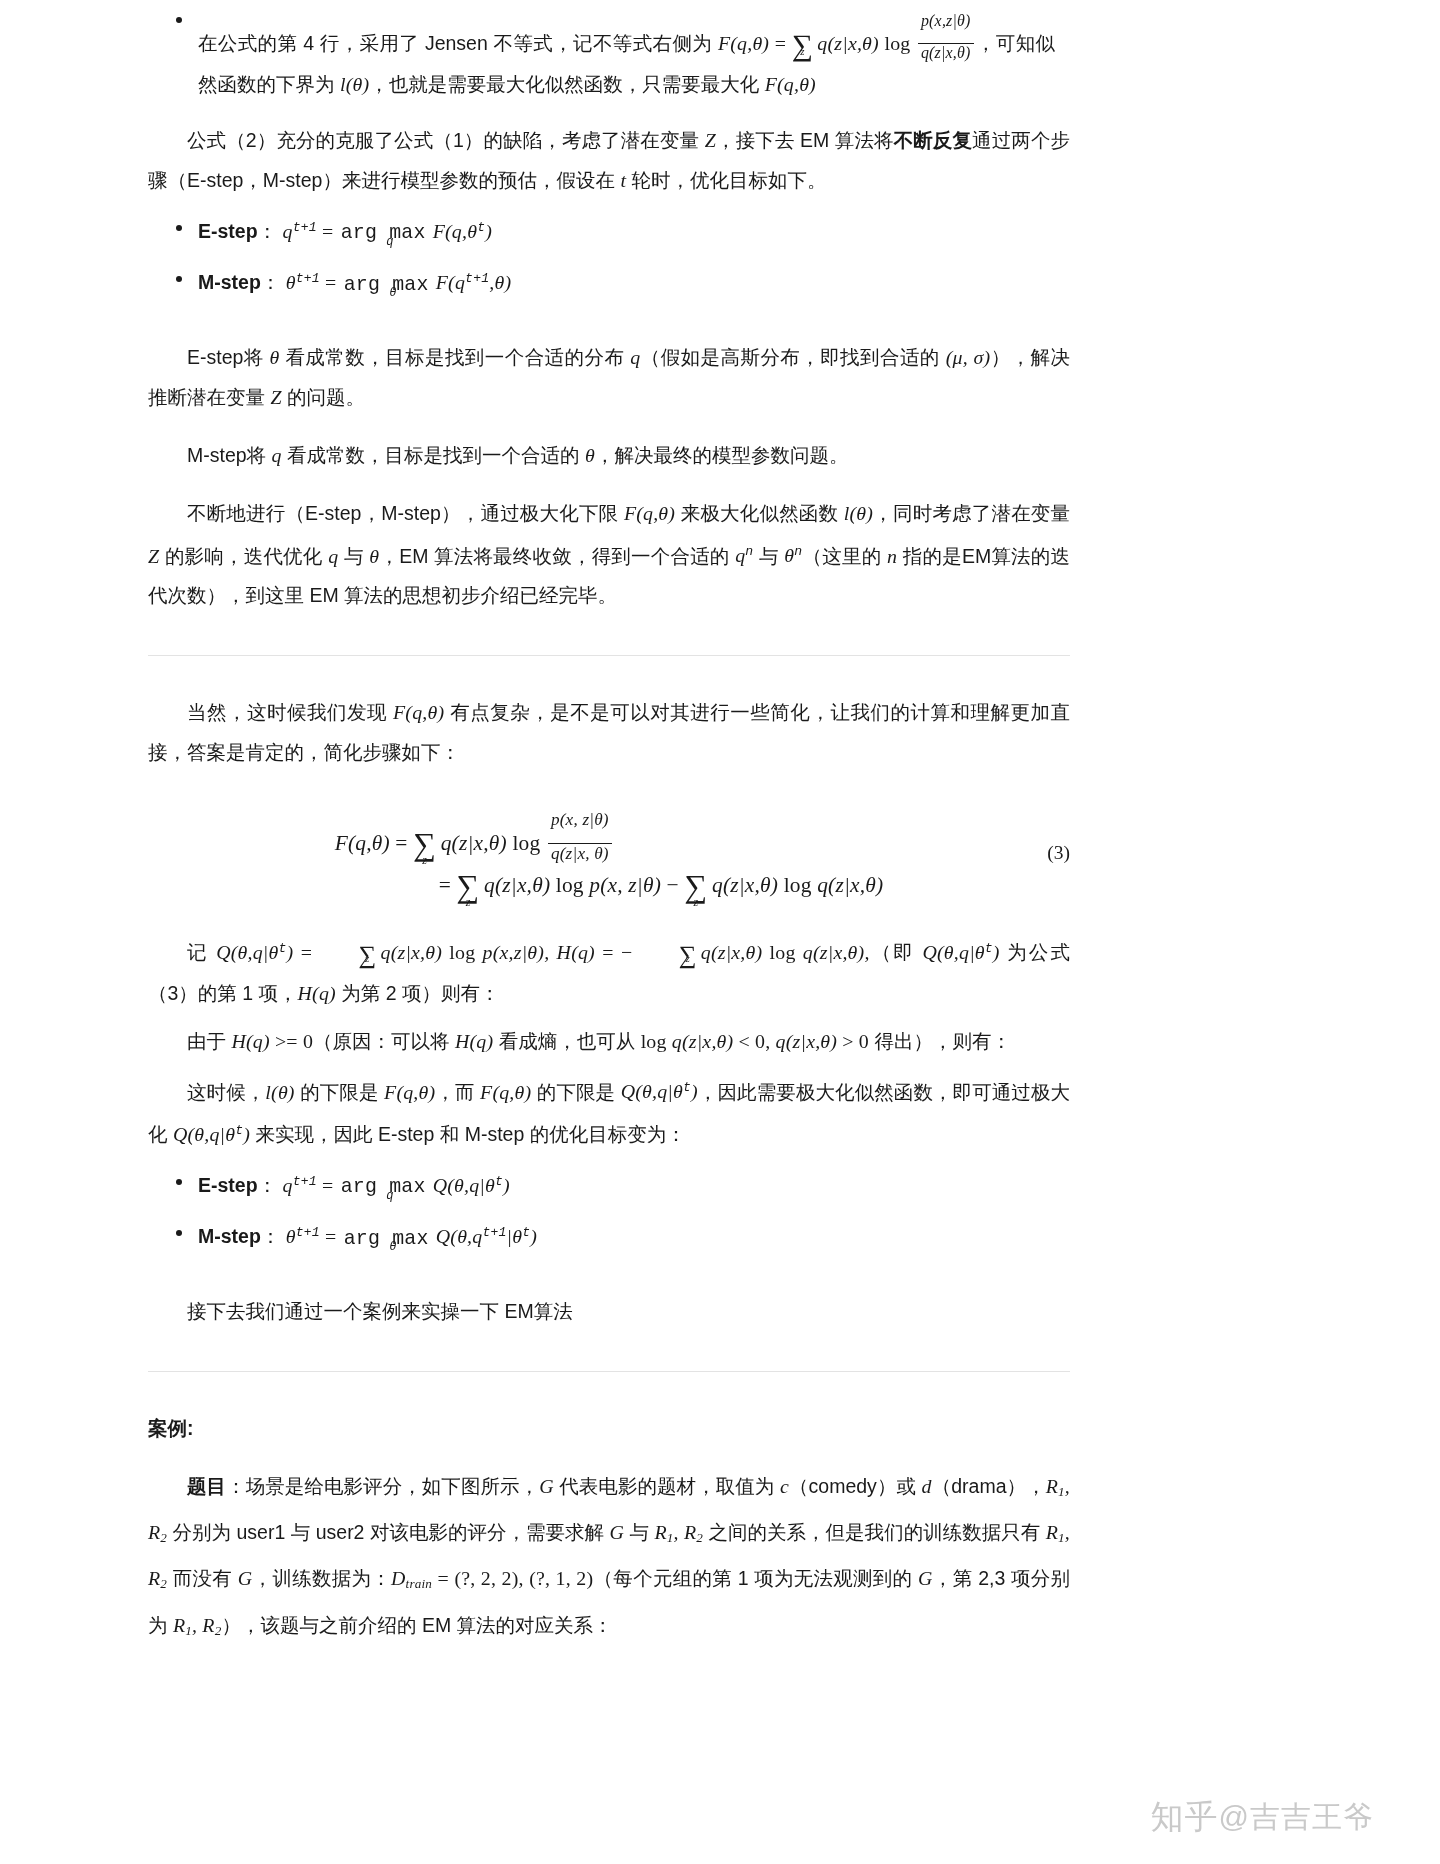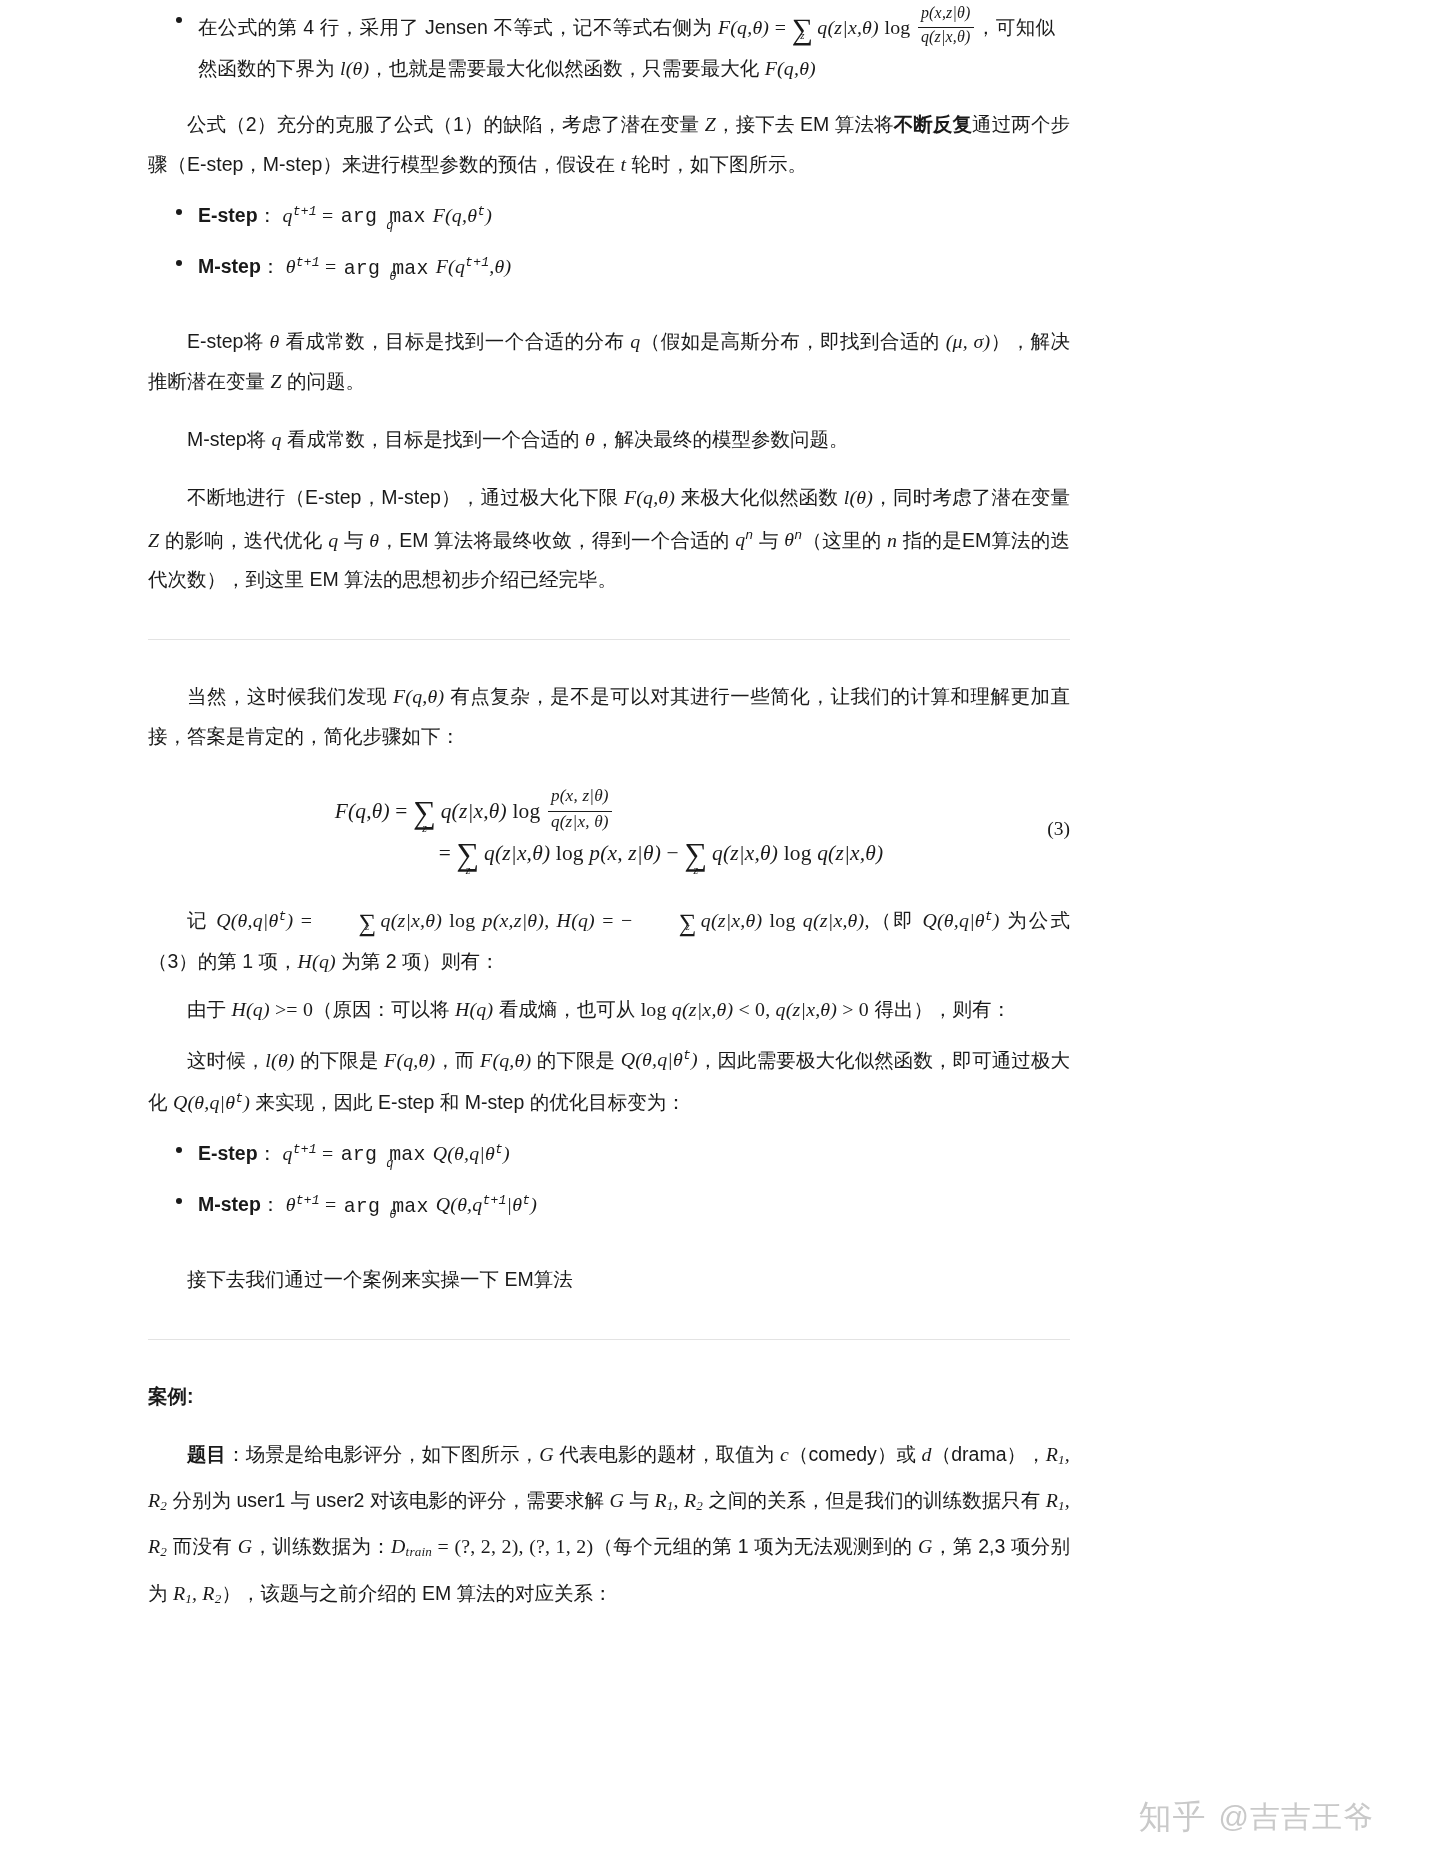--- a/index.html
+++ b/index.html
@@ -57,21 +57,21 @@
     font-family: "Liberation Serif", serif;
   }
   .frac {
     display: inline-block;
     vertical-align: -.48em;
     text-align: center;
     font-size: .8em;
     line-height: 1.18;
     margin: 0 2px;
   }
-  .frac .num { display: block; padding: 4px 3px; font-style: italic; }
+  .frac .num { display: block; padding: 12px 3px; font-style: italic; }
   .frac .den { display: block; border-top: 1.1px solid #1a1a1a; padding: 0 3px; }
   .argmax {
     display: inline-block;
     position: relative;
     text-align: center;
     font-style: normal;
     font-family: Liberation Mono, monospace;
     vertical-align: -.02em;
     margin: 0 2px;
   }
@@ -154,21 +154,21 @@
 
   .spacer-lg { height: 26px; }
   .spacer-sm { height: 10px; }
 
   .watermark {
     position: absolute;
     right: 66px;
     bottom: 24px;
     display: flex;
     align-items: center;
-    gap: 12px;
+    gap: 0;
     color: #c9c9c9;
     font-size: 33px;
     font-weight: 500;
     letter-spacing: 1px;
     white-space: nowrap;
   }
   .watermark .wm-at {
     font-size: 30px;
   }
 </style>
@@ -178,21 +178,21 @@
 <div class="page">
 
   <ul class="bullets">
     <li>
       <span>在公式的第 4 行，采用了 Jensen 不等式，记不等式右侧为 </span><span class="m">F(q,θ) <span class="mr">=</span> <span class="sumwrap"><span class="big-sum">∑</span><span class="lim">z</span></span> q(z|x,θ) <span class="mr">log</span> <span class="frac"><span class="num">p(x,z|θ)</span><span class="den">q(z|x,θ)</span></span></span><span>，可知似然函数的下界为 </span><span class="m">l(θ)</span><span>，也就是需要最大化似然函数，只需要最大化 </span><span class="m">F(q,θ)</span>
     </li>
   </ul>
 
   <div class="spacer-sm"></div>
 
-  <p class="para"><span>公式（2）充分的克服了公式（1）的缺陷，考虑了潜在变量 </span><span class="m">Z</span><span>，接下去 EM 算法将</span><b>不断反复</b><span>通过两个步骤（E-step，M-step）来进行模型参数的预估，假设在 </span><span class="m">t</span><span> 轮时，如下图所示。</span></p>
+  <p class="para"><span>公式（2）充分的克服了公式（1）的缺陷，考虑了潜在变量 </span><span class="m">Z</span><span>，接下去 EM 算法将</span><b>不断反复</b><span>通过两个步骤（E-step，M-step）来进行模型参数的预估，假设在 </span><span class="m">t</span><span> 轮时，优化目标如下。</span></p>
 
   <ul class="bullets">
     <li>
       <b>E-step</b><span>：</span>
       <span class="m">q<span class="sup">t+1</span> <span class="mr">=</span> <span class="argmax">arg max<span class="am-lim">q</span></span> F(q,θ<span class="sup">t</span>)</span>
     </li>
     <li>
       <b>M-step</b><span>：</span>
       <span class="m">θ<span class="sup">t+1</span> <span class="mr">=</span> <span class="argmax">arg max<span class="am-lim">θ</span></span> F(q<span class="sup">t+1</span>,θ)</span>
     </li>

